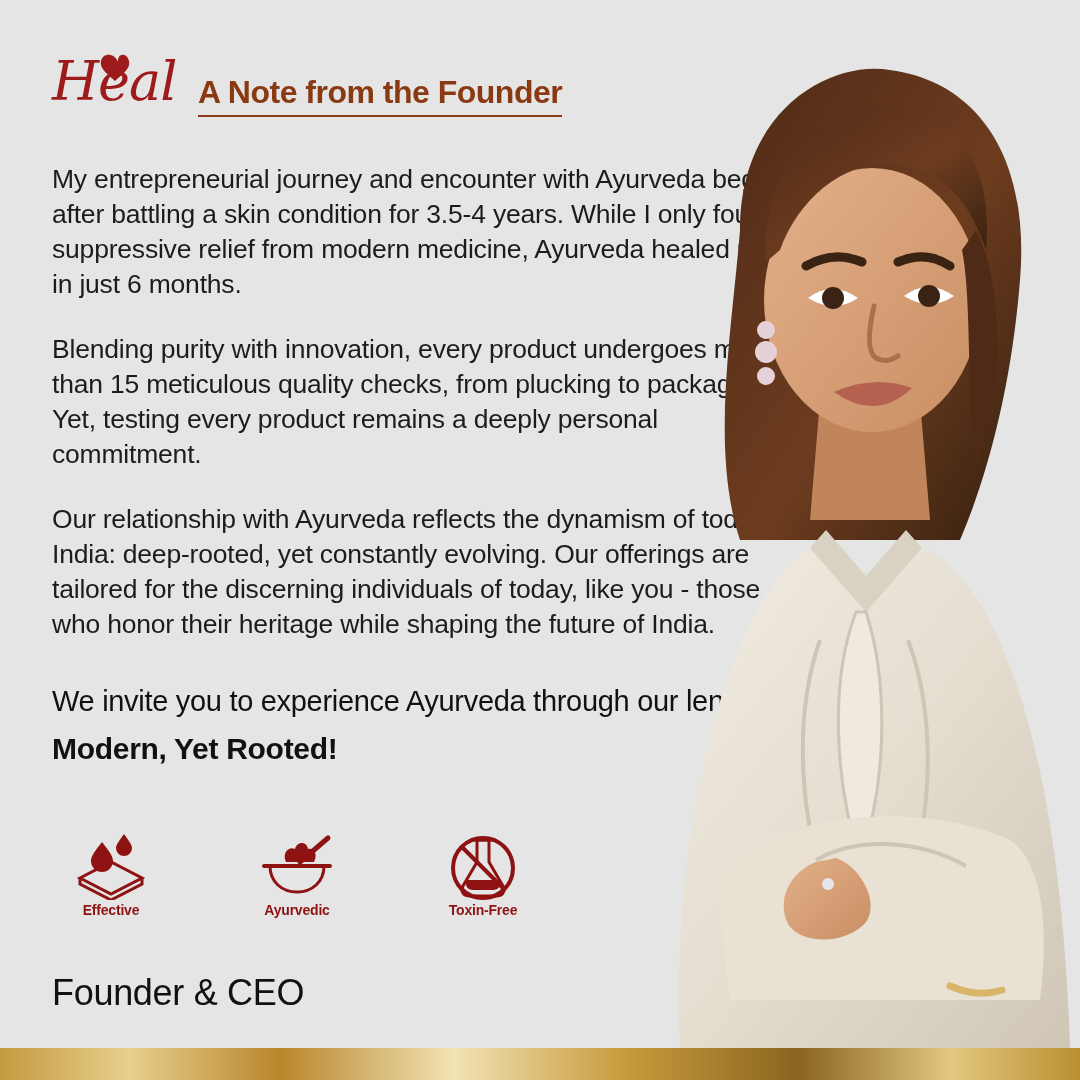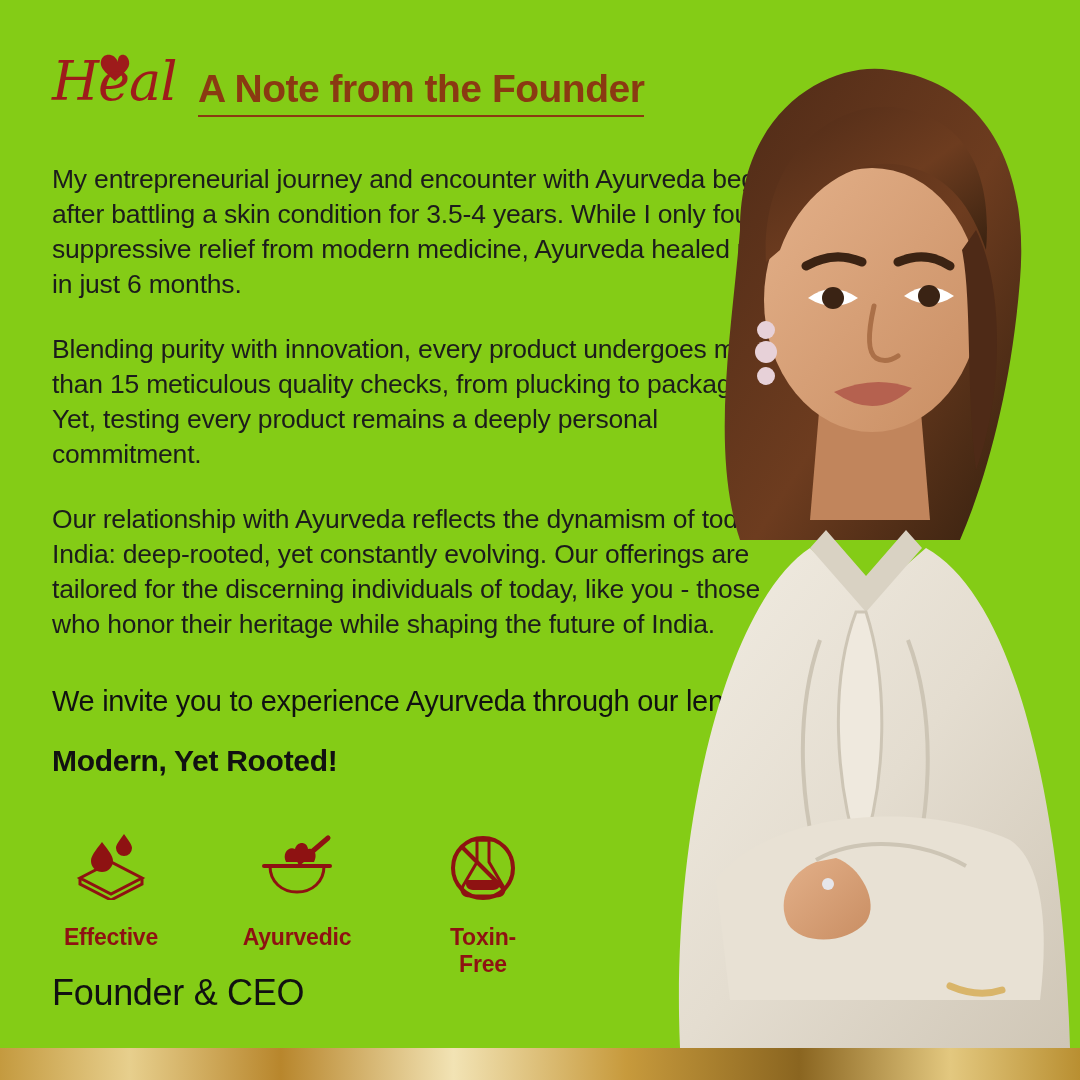--- a/index.html
+++ b/index.html
@@ -13,21 +13,21 @@
     font-family: "Liberation Sans", sans-serif;
     overflow: hidden;
     position: relative;
   }
 
   #page {
     position: absolute;
     left: 0; top: 0;
     width: 1080px;
     height: 1080px;
-    background: #84cc16;
+    background: #e5e5e5;
     overflow: hidden;
   }
 
   
   .header {
     position: absolute;
     left: 52px;
     top: 44px;
     display: flex;
     align-items: flex-end;
@@ -48,21 +48,21 @@
     font-size: 54px;
     color: #9e1b1b;
     letter-spacing: -1px;
     font-weight: 400;
   }
   .title-wrap {
     position: relative;
     padding-bottom: 8px;
   }
   .page-title {
-    font-size: 39px;
+    font-size: 32px;
     font-weight: 600;
     color: #8a3a12;
     letter-spacing: -0.5px;
     line-height: 1;
     white-space: nowrap;
   }
   .title-underline {
     position: absolute;
     left: 0;
     right: 0;
@@ -88,21 +88,21 @@
   .para:last-child { margin-bottom: 0; }
 
   .invite {
     margin-top: 40px;
     font-size: 29px;
     line-height: 38px;
     color: #111111;
     letter-spacing: -0.3px;
   }
   .tagline {
-    margin-top: 24px;
+    margin-top: 12px;
     font-size: 30px;
     font-weight: bold;
     color: #111111;
     letter-spacing: -0.3px;
   }
 
   
   .badges {
     position: absolute;
     left: 56px;
@@ -114,22 +114,22 @@
     width: 110px;
     text-align: center;
   }
   .badge-icon {
     height: 72px;
     display: flex;
     align-items: center;
     justify-content: center;
   }
   .badge-label {
-    margin-top: 22px;
-    font-size: 23px;
+    margin-top: 0;
+    font-size: 14px;
     font-weight: bold;
     color: #8e1212;
     letter-spacing: -0.2px;
   }
 
   
   .signature {
     position: absolute;
     left: 52px;
     top: 968px;

